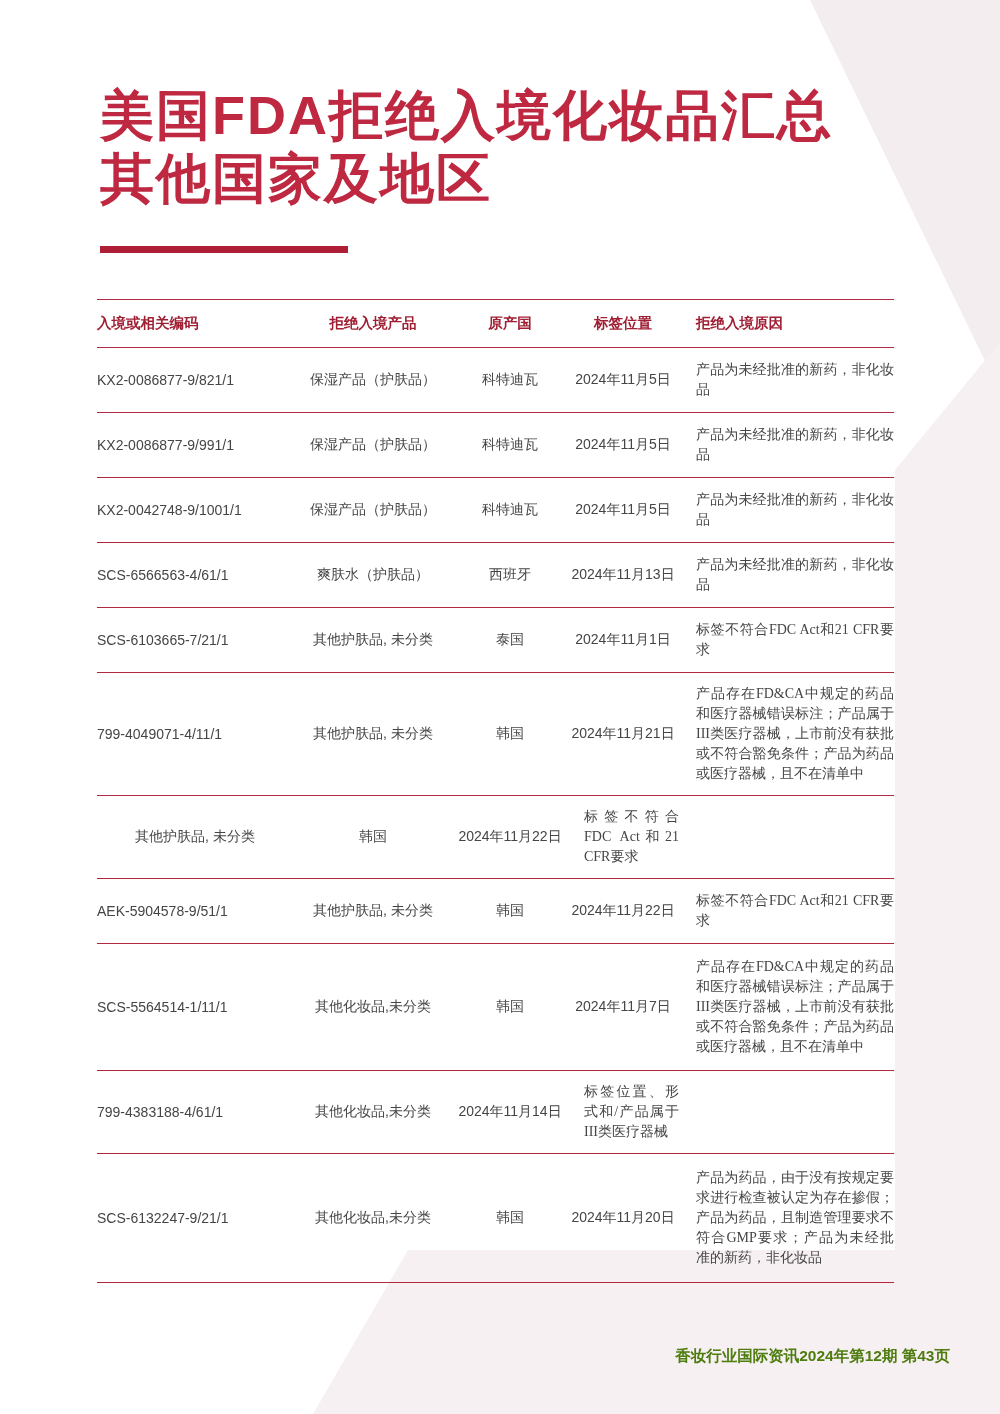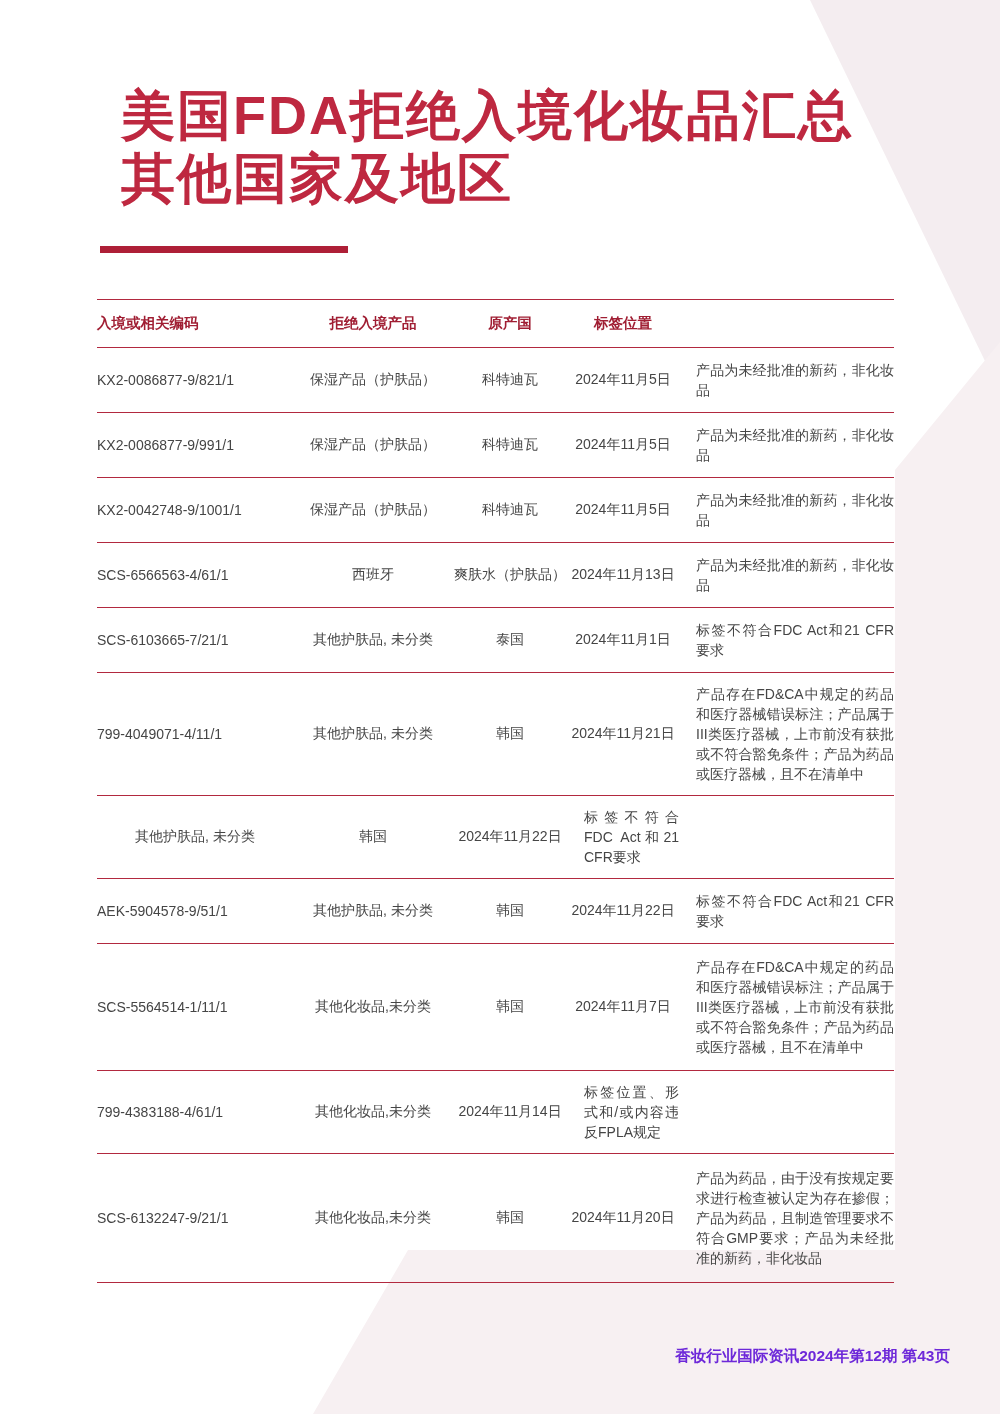--- a/index.html
+++ b/index.html
@@ -65,50 +65,52 @@
   .c-left{justify-content:flex-start;text-align:right;}
   .c-center{justify-content:center;text-align:center;}
   .c-reason{
     justify-content:flex-start;
     padding-left:17px;
   }
   .c-reason .txt{
     text-align:justify;
     line-height:1.43;
     width:100%;
+    font-family:Liberation Serif, serif;
   }
   .t-header .c-reason{padding-left:17px;}
   
   .footer{
     position:absolute;right:50px;top:1346px;
     color:#b7243c;font-size:15.5px;font-weight:600;
     white-space:nowrap;
   }
 </style>
 </head>
 <body>
 
 <div class="page">
 
   <div class="bg-shape bg-wedge-top"></div>
   <div class="bg-shape bg-right-bottom"></div>
 
-  <div class="title" style="color: rgb(190, 40, 64); margin-left: 21px;">
+  <div class="title" style="color: rgb(190, 40, 64);">
     <div>美国FDA拒绝入境化妆品汇总</div>
     <div>其他国家及地区</div>
   </div>
 
   <div class="title-bar" style="background: rgb(174, 31, 55);"></div>
 
   <div class="report-table">
     <div class="t-grid t-header">
       <div class="cell c-left">入境或相关编码</div>
       <div class="cell c-center">拒绝入境产品</div>
       <div class="cell c-center">原产国</div>
       <div class="cell c-center">标签位置</div>
+      <div class="cell c-reason">拒绝入境原因</div>
     </div>
     <div id="table-body">
         <div class="t-grid t-row">
           <div class="cell c-left">KX2-0086877-9/821/1</div>
           <div class="cell c-center">保湿产品（护肤品）</div>
           <div class="cell c-center">科特迪瓦</div>
           <div class="cell c-center">2024年11月5日</div>
           <div class="cell c-reason">
             <span class="txt">产品为未经批准的新药，非化妆品</span>
           </div>
@@ -126,22 +128,22 @@
           <div class="cell c-left">KX2-0042748-9/1001/1</div>
           <div class="cell c-center">保湿产品（护肤品）</div>
           <div class="cell c-center">科特迪瓦</div>
           <div class="cell c-center">2024年11月5日</div>
           <div class="cell c-reason">
             <span class="txt">产品为未经批准的新药，非化妆品</span>
           </div>
         </div>
         <div class="t-grid t-row">
           <div class="cell c-left">SCS-6566563-4/61/1</div>
+          <div class="cell c-center">爽肤水（护肤品）</div>
           <div class="cell c-center">西班牙</div>
-          <div class="cell c-center">爽肤水（护肤品）</div>
           <div class="cell c-center">2024年11月13日</div>
           <div class="cell c-reason">
             <span class="txt">产品为未经批准的新药，非化妆品</span>
           </div>
         </div>
         <div class="t-grid t-row">
           <div class="cell c-left">SCS-6103665-7/21/1</div>
           <div class="cell c-center">其他护肤品, 未分类</div>
           <div class="cell c-center">泰国</div>
           <div class="cell c-center">2024年11月1日</div>
@@ -182,30 +184,30 @@
           <div class="cell c-center">2024年11月7日</div>
           <div class="cell c-reason">
             <span class="txt">产品存在FD&amp;CA中规定的药品和医疗器械错误标注；产品属于III类医疗器械，上市前没有获批或不符合豁免条件；产品为药品或医疗器械，且不在清单中</span>
           </div>
         </div>
         <div class="t-grid t-row">
           <div class="cell c-left">799-4383188-4/61/1</div>
           <div class="cell c-center">其他化妆品,未分类</div>
           <div class="cell c-center">2024年11月14日</div>
           <div class="cell c-reason">
-            <span class="txt">标签位置、形式和/或内容违反FPLA规定</span>
+            <span class="txt">标签位置、形式和/产品属于III类医疗器械</span>
           </div>
         </div>
         <div class="t-grid t-row">
           <div class="cell c-left">SCS-6132247-9/21/1</div>
           <div class="cell c-center">其他化妆品,未分类</div>
           <div class="cell c-center">韩国</div>
           <div class="cell c-center">2024年11月20日</div>
           <div class="cell c-reason">
             <span class="txt">产品为药品，由于没有按规定要求进行检查被认定为存在掺假；产品为药品，且制造管理要求不符合GMP要求；产品为未经批准的新药，非化妆品</span>
           </div>
         </div>
       </div>
   </div>
 
-  <div class="footer" style="color: #6d28d9;">香妆行业国际资讯2024年第12期 第43页</div>
+  <div class="footer" style="color: #4d7c0f;">香妆行业国际资讯2024年第12期 第43页</div>
 
 </div>
 
 </body></html>

